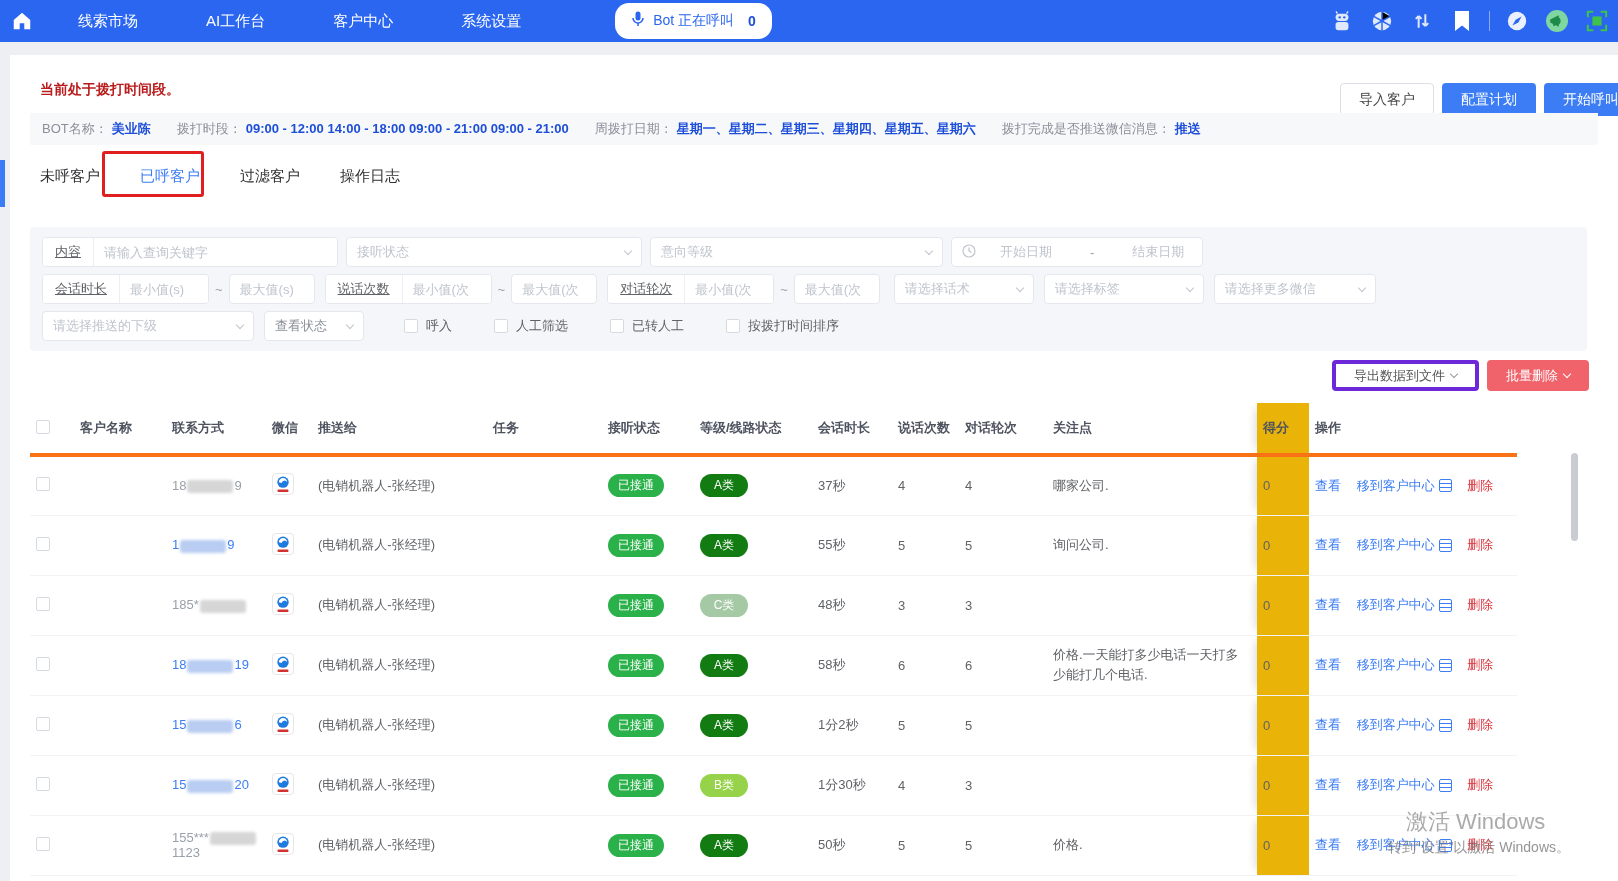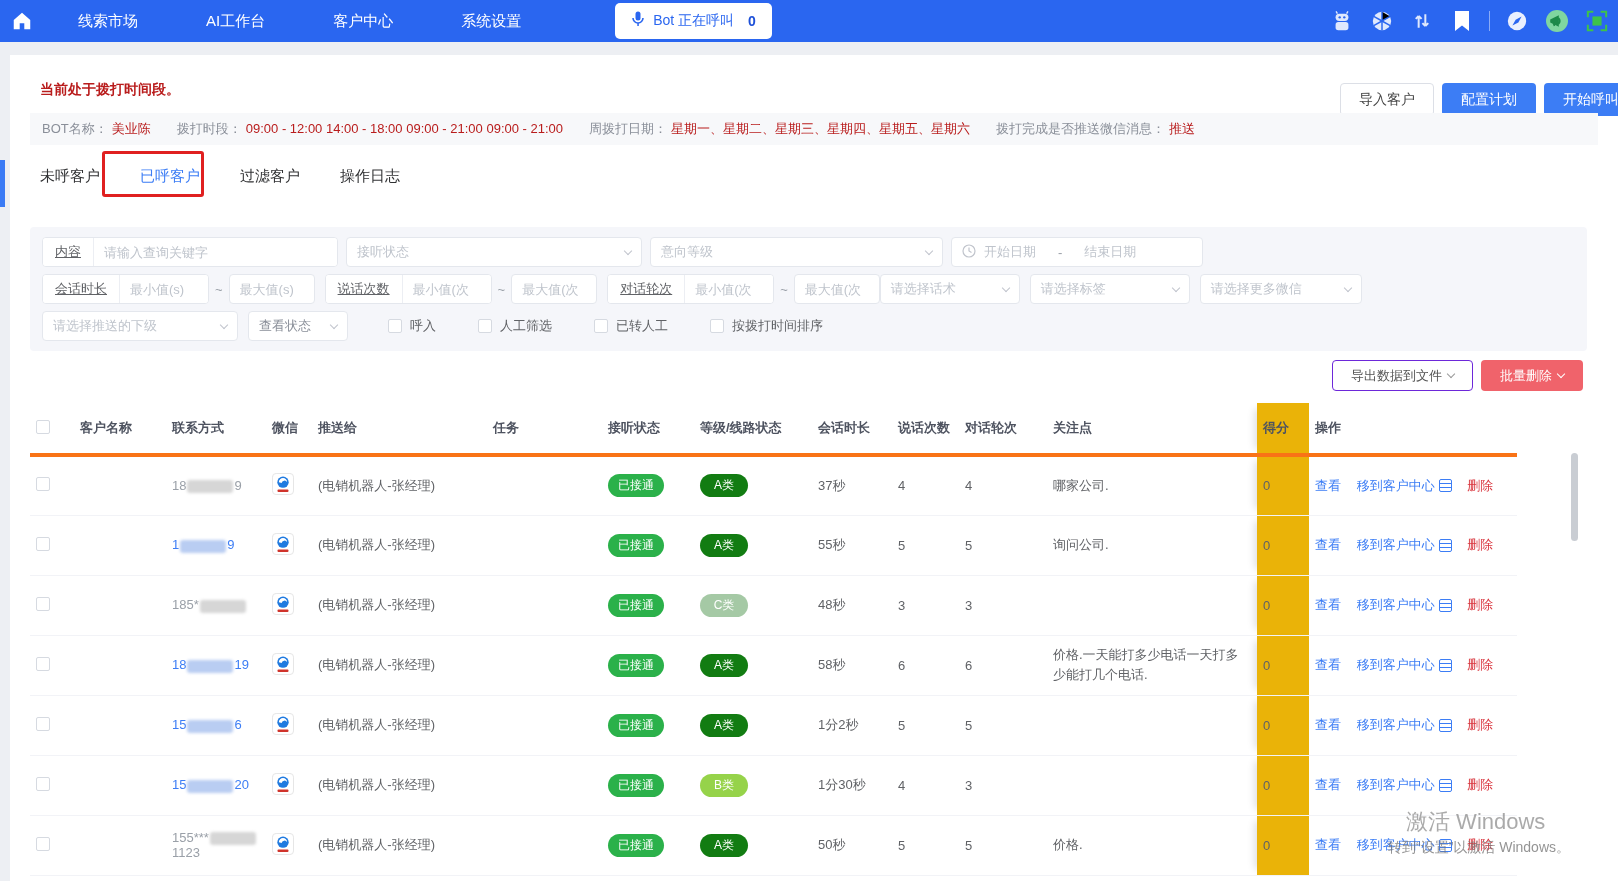--- a/index.html
+++ b/index.html
@@ -5,21 +5,21 @@
   * { margin:0; padding:0; box-sizing:border-box; }
   html,body { width:1618px; height:881px; overflow:hidden; background:#edeff3;
               font-family:"Liberation Sans","DejaVu Sans",sans-serif; }
   .page { position:relative; width:1618px; height:881px; }
 
   
   .topnav { position:absolute; left:0; top:0; width:1618px; height:42px;
             background:#2a66f0; display:flex; align-items:center; }
   .home-btn { width:44px; display:flex; justify-content:center; cursor:pointer; }
   .nav-item { color:#fff; font-size:15px; padding:0 24px; margin:0 10px; cursor:pointer; white-space:nowrap; }
-  .bot-box { background:#fff; border-radius:5px; height:36px; margin-left:60px;
+  .bot-box { background:#fff; border-radius:14px; height:36px; margin-left:60px;
              display:flex; align-items:center; padding:0 16px; gap:8px; cursor:pointer; }
   .bot-box .bot-label { color:#2a66f0; font-size:14px; }
   .bot-box .bot-count { color:#1d50d8; font-size:14px; font-weight:bold; margin-left:6px; }
   .nav-icons { position:absolute; right:8px; top:0; height:42px; display:flex; align-items:center; gap:14px; }
   .nav-ic { width:26px; height:26px; display:flex; align-items:center; justify-content:center; cursor:pointer; }
   .nav-sep { width:1px; height:20px; background:rgba(255,255,255,.45); }
 
   
   .left-strip { position:absolute; left:0; top:160px; width:5px; height:47px; background:#3b7bf5; z-index:9; }
 
@@ -33,21 +33,21 @@
          align-items:center; gap:6px; cursor:pointer; border:1px solid transparent; }
   .btn-plain { background:#fff; border-color:#dcdfe6; color:#444; }
   .btn-primary { background:#3c7df5; color:#fff; }
   .btn .chev-w { border:solid #fff; border-width:0 1.5px 1.5px 0; padding:2.5px;
                  transform:rotate(45deg); margin-top:-3px; }
 
   .info-bar { position:absolute; left:20px; top:58px; width:1568px; height:32px; background:#f7f8fa;
               display:flex; align-items:center; font-size:13px; padding-left:12px; white-space:nowrap; }
   .info-pair { margin-right:26px; }
   .info-label { color:#8a8f99; }
-  .info-value { color:#b91c1c; font-weight:normal; margin-left:4px;margin-top:16px; }
+  .info-value { color:#1d4ed8; font-weight:bold; margin-left:4px;margin-top:16px; }
 
   
   .tabs { position:absolute; left:30px; top:106px; display:flex; gap:40px; font-size:15px; }
   .tab { color:#303133; cursor:pointer; padding:6px 0; }
   .tab.active { color:#3c7df5; }
   .anno-box { position:absolute; left:92px; top:96px; width:102px; height:46px;
               border:3px solid #e02020; border-radius:3px; z-index:6; pointer-events:none; }
 
   
   .filter-panel { position:absolute; left:20px; top:172px; width:1557px; height:124px;
@@ -60,29 +60,29 @@
                 border-right:1px solid #eceef3; background:#fff; white-space:nowrap;text-decoration:underline; }
   .grp input { border:none; outline:none; height:28px; padding:0 10px; font-size:13px; color:#606266; width:100%; }
   .grp input::placeholder { color:#bfc4cc; }
   .sel { justify-content:space-between; padding:0 10px; cursor:pointer; }
   .sel .chev { border:solid #c0c4cc; border-width:0 1.5px 1.5px 0; padding:2.5px;
                transform:rotate(45deg); margin-top:-3px; }
   .tilde { color:#9aa0a8; margin:0 6px; font-size:13px; }
   .num-in { width:86px; padding:0 10px; }
   .num-in input { border:none; outline:none; width:100%; font-size:13px; }
   .num-in input::placeholder { color:#bfc4cc; }
-  .date-box { padding:0 10px; gap:8px; width:252px; }
+  .date-box { padding:0 10px; gap:24px; width:252px; }
   .date-box span { color:#bfc4cc; }
   .cbx { width:14px; height:14px; border:1px solid #d6dae1; border-radius:2px; background:#fff;
          display:inline-block; cursor:pointer; }
   .cb-item { display:flex; align-items:center; gap:8px; font-size:13px; color:#606266; margin-right:42px; cursor:pointer; }
 
   
   .toolbar { position:absolute; left:1322px; top:305px; display:flex; gap:8px; }
-  .btn-export { background:#fff; border:1px solid #6d28d9; color:#555; height:31px; font-size:13px; }
+  .btn-export { background:#fff; border:4px solid #6d28d9; color:#555; height:31px; font-size:13px; }
   .btn-export .chev { border:solid #999; border-width:0 1.5px 1.5px 0; padding:2.5px; transform:rotate(45deg); margin-top:-3px; }
   .btn-danger { background:#f0636b; color:#fff; height:31px; font-size:13px; }
 
   
   .table-wrap { position:absolute; left:20px; top:348px; width:1540px; }
   table { border-collapse:collapse; table-layout:fixed; width:1487px; }
   thead th { height:52px; font-size:13px; color:#4e5360; font-weight:bold; text-align:left;
              padding:0 6px; border-bottom:4px solid #f97316; white-space:nowrap;margin-left:13px; }
   tbody td { height:60px; font-size:13px; color:#606266; padding:0 6px;
              border-bottom:1px solid #f2f3f7; vertical-align:middle; }
@@ -273,35 +273,35 @@
             <input placeholder="最大值(次" style="">
           </div>
         <div class="grp" style="margin-left:10px">
           <span class="addon">对话轮次</span>
           <input style="width: 88px;" placeholder="最小值(次">
         </div>
         <span class="tilde">~</span>
         <div class="ctrl num-in">
             <input placeholder="最大值(次" style="">
           </div>
-        <div class="ctrl sel" style="width:140px; margin-left:0">
+        <div class="ctrl sel" style="width:140px; margin-left:14px">
             <span>请选择话术</span>
             <span class="chev"></span>
           </div>
         <div class="ctrl sel" style="width:160px; margin-left:10px">
             <span>请选择标签</span>
             <span class="chev"></span>
           </div>
         <div class="ctrl sel" style="width:162px; margin-left:10px">
             <span>请选择更多微信</span>
             <span class="chev"></span>
           </div>
       </div>
       <div class="f-row">
-        <div class="ctrl sel" style="width:196px">
+        <div class="ctrl sel" style="width:212px">
             <span>请选择推送的下级</span>
             <span class="chev"></span>
           </div>
         <div class="ctrl sel" style="width:100px; margin-left:10px; color:#8a8f99">
             <span>查看状态</span>
             <span class="chev"></span>
           </div>
         <div style="display:flex; margin-left:40px; align-items:center">
           <span class="cb-item">
               <span class="cbx"></span>

